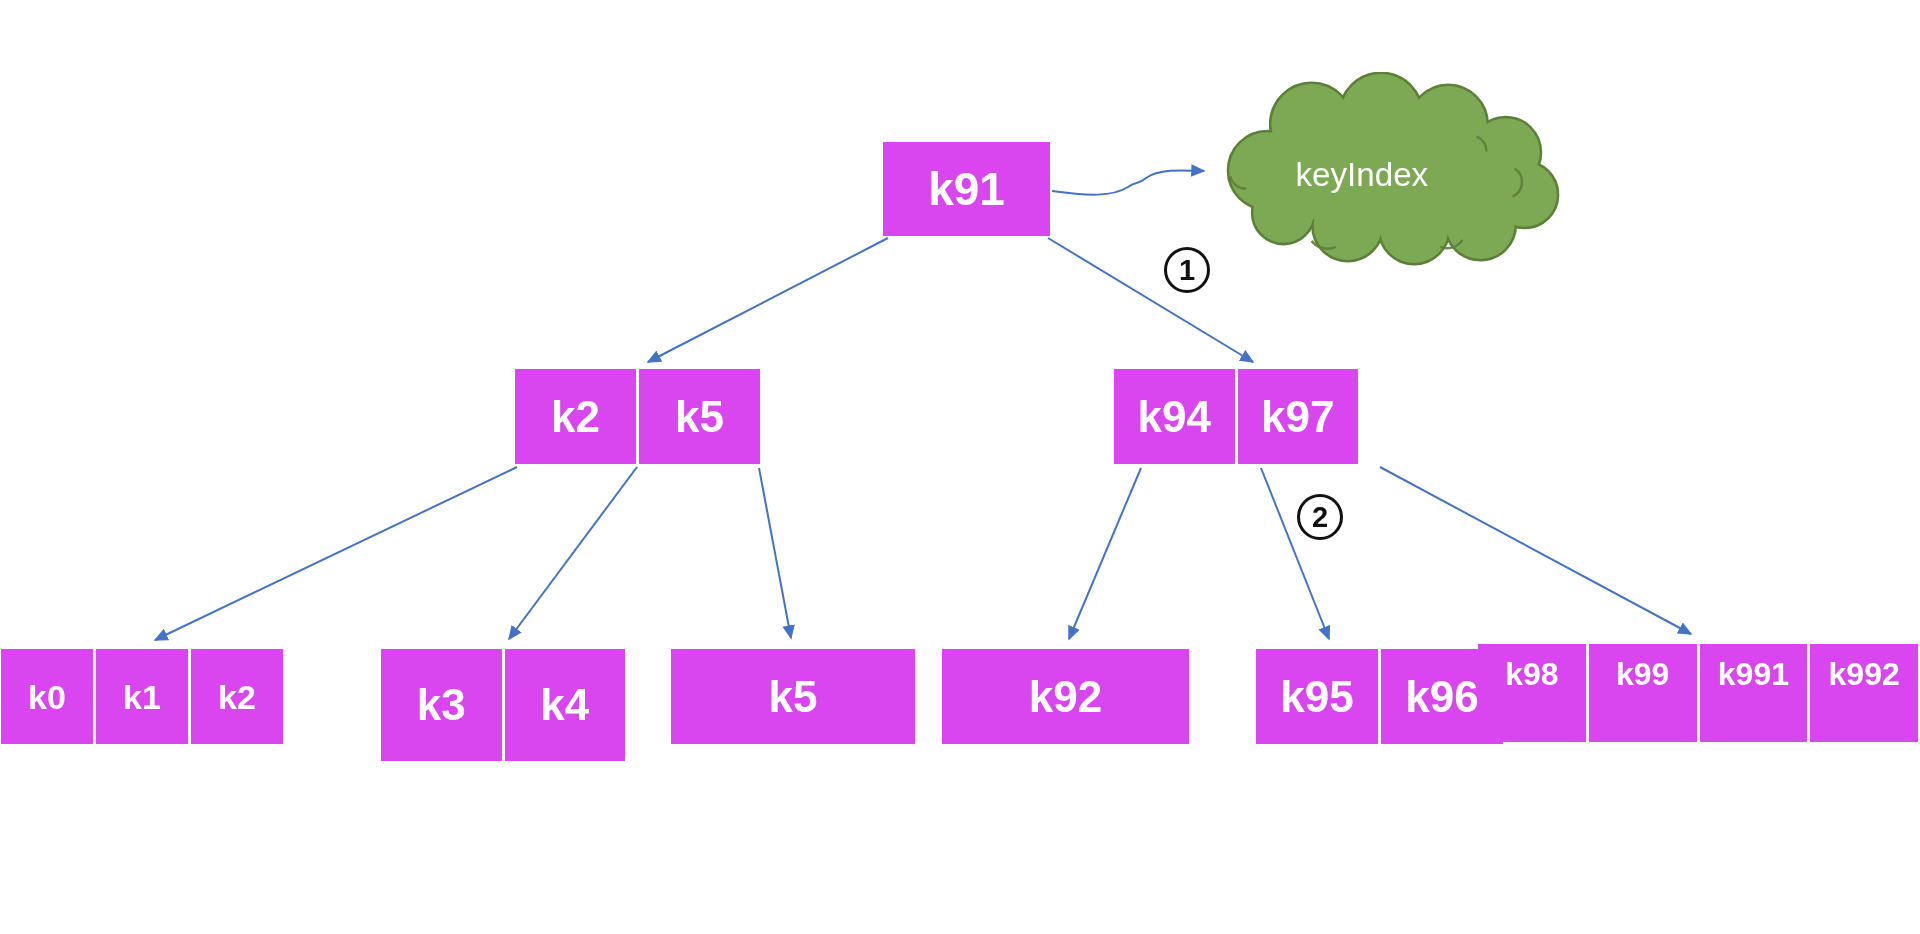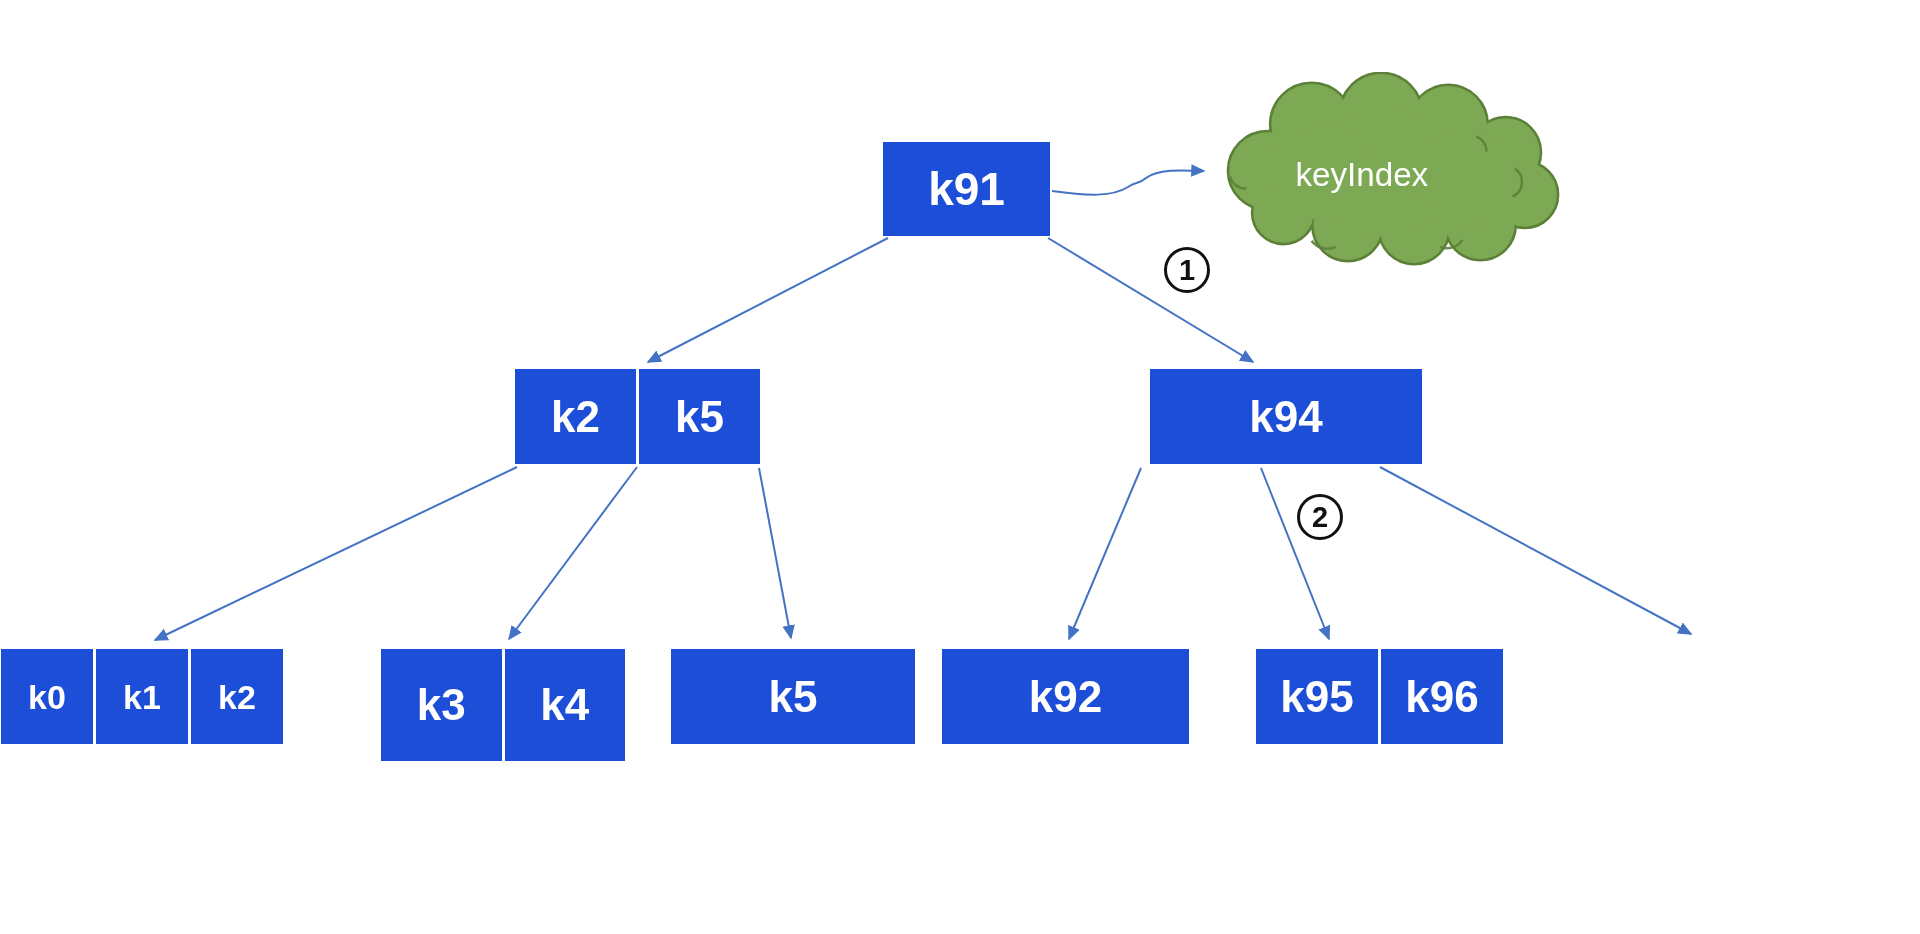--- a/index.html
+++ b/index.html
@@ -15,32 +15,32 @@
     overflow: hidden;
   }
   
   .node {
     position: absolute;
     display: flex;
     gap: 3px;
   }
   .cell {
     flex: 1 1 0;
-    background: #1d4ed8;
+    background: #d946ef;
     color: #ffffff;
     display: flex;
     align-items: center;
     justify-content: center;
     font-weight: bold;
     line-height: 1;
     user-select: none;
   }
   #node-root   { left: 883px;  top: 142px; width: 167px; height: 94px; font-size: 46px; }
   #node-int-l  { left: 515px;  top: 369px; width: 245px; height: 95px; font-size: 44px; }
-  #node-int-r  { left: 1150px; top: 369px; width: 272px; height: 95px; font-size: 44px; }
+  #node-int-r  { left: 1114px; top: 369px; width: 244px; height: 95px; font-size: 44px; }
   #node-leaf1  { left: 1px;    top: 649px; width: 282px; height: 95px; font-size: 34px; }
   #node-leaf2  { left: 381px;  top: 649px; width: 244px; height: 112px; font-size: 44px; }
   #node-leaf3  { left: 671px;  top: 649px; width: 244px; height: 95px; font-size: 44px; }
   #node-leaf4  { left: 942px;  top: 649px; width: 247px; height: 95px; font-size: 44px; border-radius: 16px; }
   #node-leaf5  { left: 1212px; top: 649px; width: 247px; height: 95px; font-size: 44px; padding-left: 44px; }
   #node-leaf6  { left: 1478px; top: 644px; width: 440px; height: 98px; font-size: 32px; }
   #node-leaf6 .cell { align-items: flex-start; padding-top: 14px; }
   
   #arrows {
     position: absolute;
@@ -136,20 +136,21 @@
   <div class="node" id="node-root">
     <div class="cell">k91</div>
   </div>
 
   <div class="node" id="node-int-l">
     <div class="cell">k2</div>
     <div class="cell">k5</div>
   </div>
   <div class="node" id="node-int-r">
     <div class="cell">k94</div>
+    <div class="cell">k97</div>
   </div>
 
   <div class="node" id="node-leaf1">
     <div class="cell">k0</div>
     <div class="cell">k1</div>
     <div class="cell">k2</div>
   </div>
   <div class="node" id="node-leaf2">
     <div class="cell">k3</div>
     <div class="cell">k4</div>
@@ -157,17 +158,23 @@
   <div class="node" id="node-leaf3">
     <div class="cell">k5</div>
   </div>
   <div class="node" id="node-leaf4">
     <div class="cell">k92</div>
   </div>
   <div class="node" id="node-leaf5">
     <div class="cell">k95</div>
     <div class="cell">k96</div>
   </div>
+  <div class="node" id="node-leaf6">
+    <div class="cell">k98</div>
+    <div class="cell">k99</div>
+    <div class="cell">k991</div>
+    <div class="cell">k992</div>
+  </div>
 
   <div class="step-badge" id="step1">1</div>
   <div class="step-badge" id="step2">2</div>
 
 </div>
 
 </body></html>

